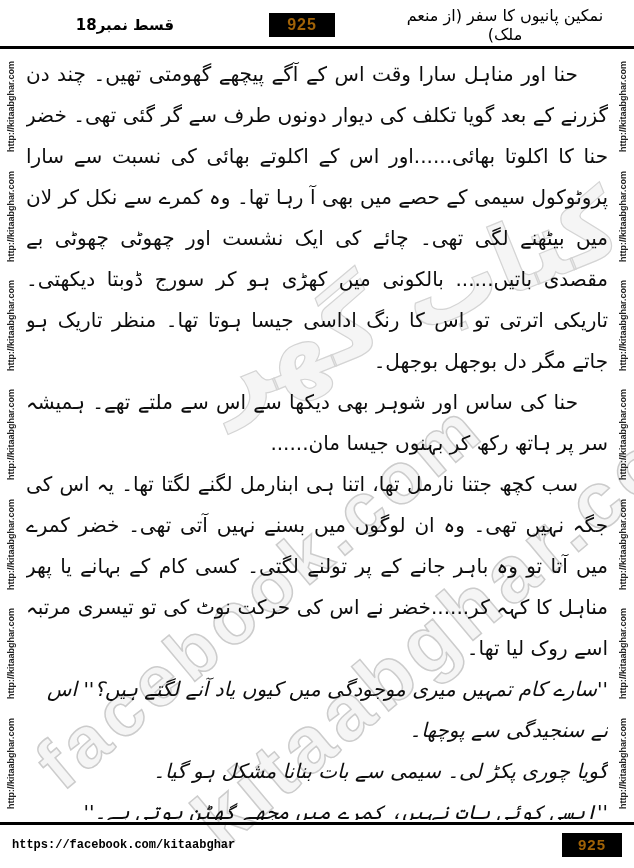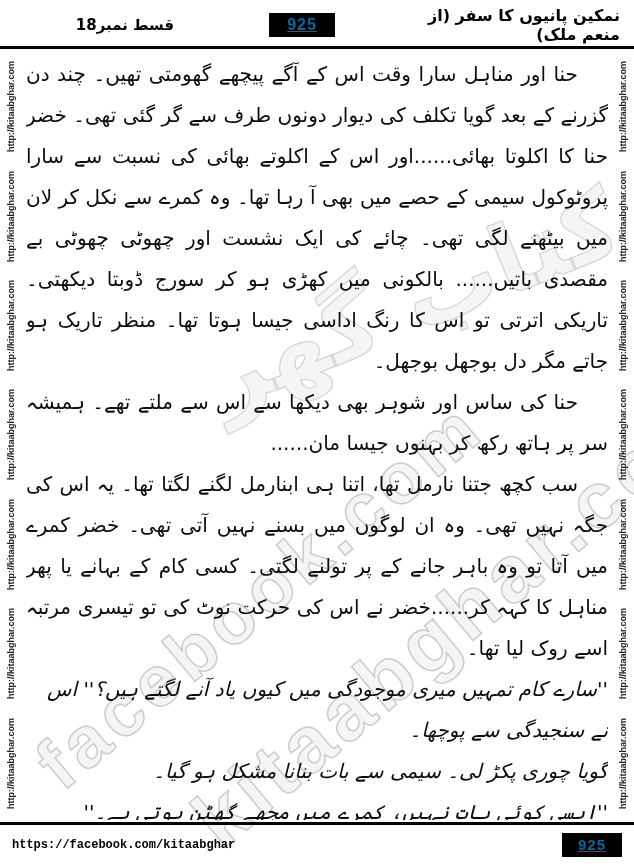--- a/index.html
+++ b/index.html
@@ -20,31 +20,30 @@
     display:flex; align-items:center; justify-content:space-between;
     box-sizing:border-box; padding:6px 14px 2px 14px;
     z-index:5;
   }
   .episode {
     width:200px; text-align:left; padding-left:22px; box-sizing:border-box;
     direction:rtl; font-weight:bold; font-size:15px; color:#000;
     text-align:center;
   }
   .header-title {
-    width:230px; direction:rtl; text-align:right;
-    font-weight:bold; font-size:16px; color:#000;
+    width:230px; direction:rtl; text-align:center;
+    font-weight:normal; font-size:16px; color:#000;
     font-family:"DejaVu Sans", sans-serif;
   }
   .page-badge {
-    background:#000; color:#0369a1;
+    background:#000; color:#a16207;
     font-family:"Liberation Sans", sans-serif;
     font-weight:bold; font-size:16px;
     padding:2px 18px; line-height:20px;
     letter-spacing:1px;
-    text-decoration:underline;
   }
   .rule { position:absolute; left:0; right:0; height:3px; background:#000; z-index:5; }
   .rule-top { top:46px; }
   .rule-bottom { bottom:43px; }
 
   
   .rail {
     position:absolute; top:52px; bottom:50px; width:22px;
     display:flex; flex-direction:column; justify-content:space-around; align-items:center;
     z-index:4;

